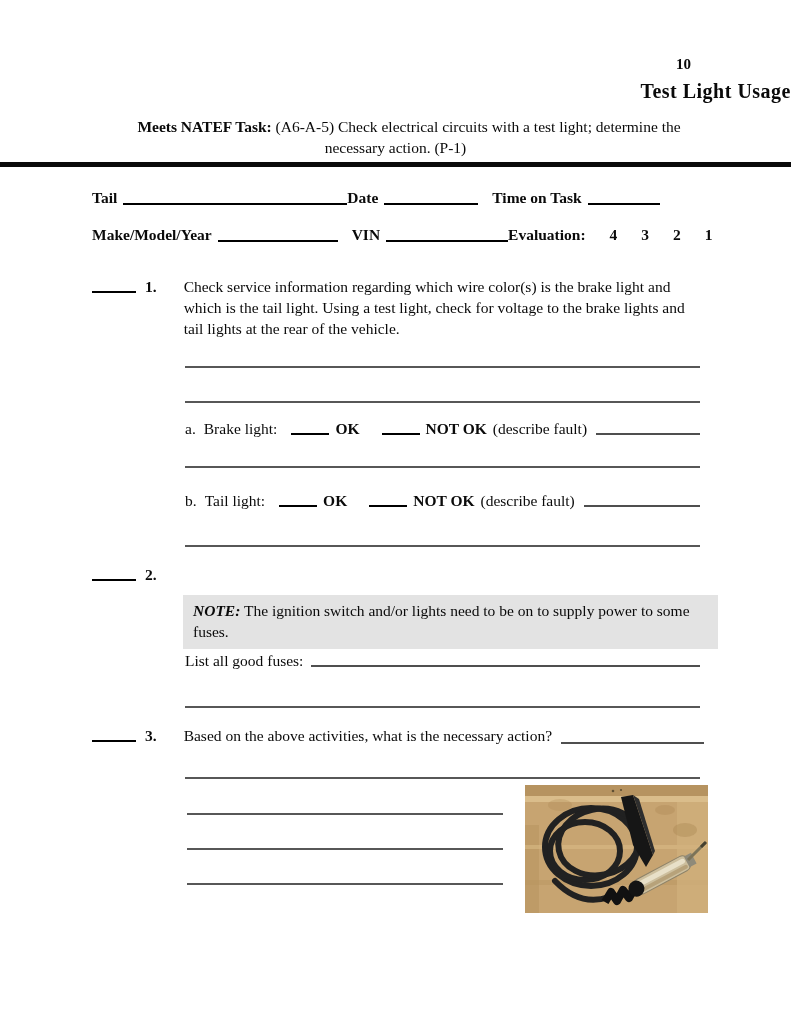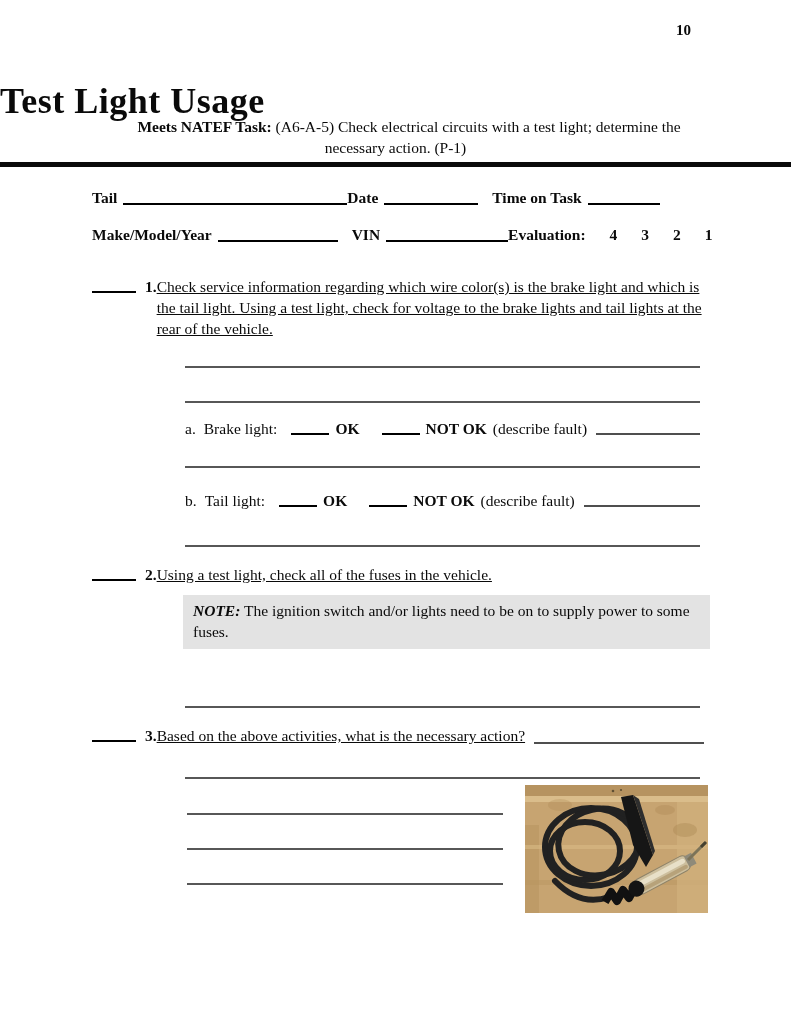--- a/index.html
+++ b/index.html
@@ -2,43 +2,43 @@
 <html><head>
 <meta charset="utf-8">
 <style>
   html,body{margin:0;padding:0;background:#ffffff;}
   .page{
     position:relative;width:791px;height:1024px;background:#ffffff;
     font-family:"Liberation Serif","DejaVu Serif",serif;color:#0a0a0a;
     font-size:15.5px;overflow:hidden;
   }
   .b{font-weight:bold;margin-left:27px;}
-  .pagenum{position:absolute;top:22px;left:676px;font-weight:bold;font-size:15px;}
-  .title{position:absolute;top:80px;left:0;width:100%;text-align:left;
-         font-size:36px;font-weight:bold;letter-spacing:.5px;}
+  .pagenum{position:absolute;top:56px;left:676px;font-weight:bold;font-size:15px;}
+  .title{position:absolute;top:80px;left:0;width:100%;text-align:right;
+         font-size:20px;font-weight:bold;letter-spacing:.5px;}
   .subtitle{position:absolute;top:118px;left:0;width:100%;text-align:center;font-size:15.5px;}
   .subtitle2{position:absolute;top:139px;left:0;width:100%;text-align:center;font-size:15.5px;}
   .rule{position:absolute;top:162px;left:0;width:791px;height:5px;background:#0a0a0a;}
   .formrow{position:absolute;left:92px;width:640px;display:flex;align-items:flex-end;font-weight:bold;}
   .wl{display:inline-block;border-bottom:2px solid #000;height:4px;margin-bottom:2px;margin-left:6px;} .ml14{margin-left:14px;} .ml18{}
   .evalnum{margin-left:24px;}
   .task{position:absolute;left:92px;width:612px;display:flex;align-items:flex-start;line-height:21px;}
   .task .blank{flex:none;width:44px;height:15px;border-bottom:2px solid #000;}
   .task .num{flex:none;font-weight:bold;margin-left:9px;}
-  .task .txt{margin-left:0;text-decoration:underline;}
+  .task .txt{margin-left:27px;}
   .task .txtgrow{flex:1;}
   .tailline{flex:1;border-bottom:2px solid #4f4f4f;height:5px;margin-left:9px;margin-top:12px;min-width:60px;}
   .aline{position:absolute;left:185px;width:515px;height:0;border-top:2px solid #575757;}
   .aline.short{left:187px;width:316px;}
   .check{position:absolute;left:185px;width:515px;display:flex;align-items:flex-end;}
   .check .sb{display:inline-block;width:38px;border-bottom:2px solid #000;height:4px;margin-bottom:3px;}
   .check .gap8{margin-left:8px;} .check .gap6{margin-left:6px;} .check .gap14{margin-left:14px;} .check .gap22{margin-left:22px;}
   .check .tl{flex:1;border-bottom:2px solid #4f4f4f;height:4px;margin-bottom:3px;margin-left:9px;}
   .note{position:absolute;left:183px;top:595px;width:501px;background:#e3e3e3;
-        padding:5px 16px 7px 10px;line-height:21px;}
+        padding:5px 24px 7px 10px;line-height:21px;}
   .note .nl{font-weight:bold;font-style:italic;}
   .fuses{position:absolute;left:185px;top:652px;width:515px;display:flex;align-items:flex-end;}
   .fuses .tl{flex:1;border-bottom:2px solid #4f4f4f;height:4px;margin-bottom:3px;margin-left:8px;}
   .photo{position:absolute;left:525px;top:785px;width:183px;height:128px;}
 </style>
 </head>
 <body>
 
 <div class="page">
 
@@ -104,26 +104,29 @@
     <span class="b gap6">NOT OK</span>
     <span class="gap6">(describe fault)</span>
     <span class="tl"></span>
   </div>
 
   <div class="aline" style="top:545px;"></div>
 
   <div class="task" style="top:564px;">
     <span class="blank"></span>
     <span class="num">2.</span>
-    <span class="txt txtgrow">Using a test light, check all of the fuses in the vehicle.</span>
   </div>
 
   <div class="note"><span class="nl">NOTE:</span>
     <span>The ignition switch and/or lights need to be on to supply power to some fuses.</span></div>
 
+  <div class="fuses">
+    <span>List all good fuses:</span>
+    <span class="tl"></span>
+  </div>
 
   <div class="aline" style="top:706px;"></div>
 
   <div class="task" style="top:725px;">
     <span class="blank"></span>
     <span class="num">3.</span>
     <span class="txt">Based on the above activities, what is the necessary action?</span>
     <span class="tailline"></span>
   </div>
 

